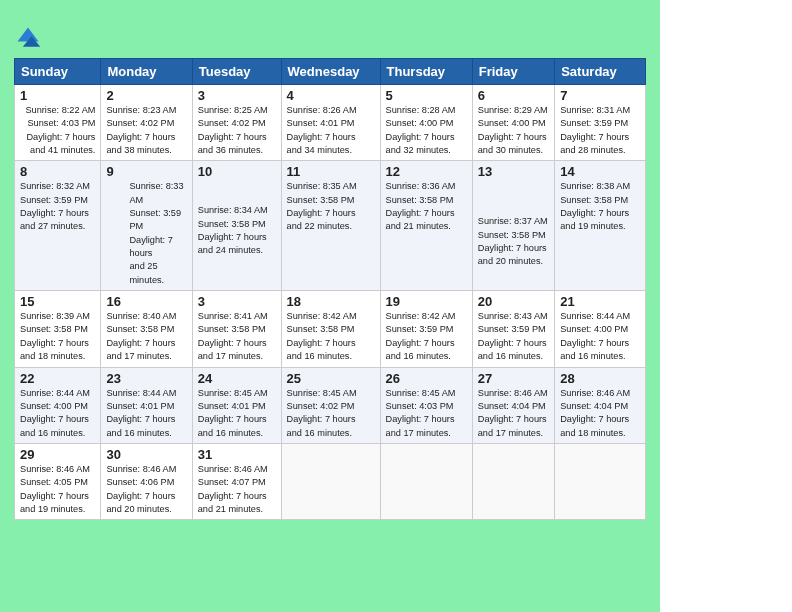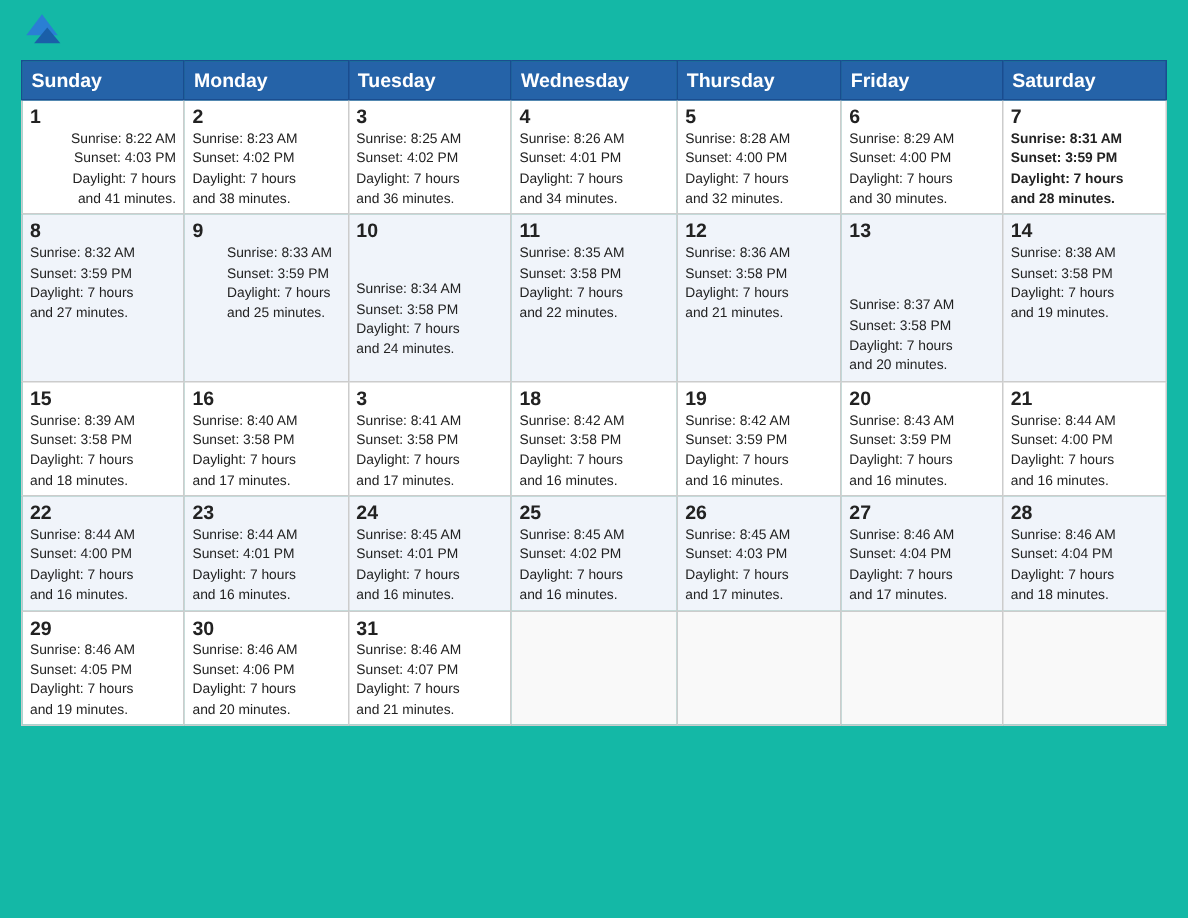--- a/index.html
+++ b/index.html
@@ -4,24 +4,24 @@
   <style>
     * { box-sizing: border-box; margin: 0; padding: 0; }
     body {
       font-family: Arial, sans-serif;
       background: #fff;
       width: 792px;
       height: 612px;
       overflow: hidden;
     }
     .page {
-      width: 792px;
+      width: 660px;
       height: 612px;
-      background: #14b8a6;
-      padding: 6px 14px 10px 14px;
+      background: #86efac;
+      padding: 24px 14px 10px 14px;
     }
     .header {
       display: flex;
       justify-content: space-between;
       align-items: flex-start;
       margin-bottom: 6px;
     }
     .logo {
       display: flex;
       align-items: center;
@@ -164,21 +164,21 @@
           </td>
           <td>
             <span class="day-num">6</span>
             <div class="cell-text" style="white-space: pre-line;">Sunrise: 8:29 AM
 Sunset: 4:00 PM
 Daylight: 7 hours
 and 30 minutes.</div>
           </td>
           <td>
             <span class="day-num">7</span>
-            <div class="cell-text" style="white-space: pre-line; font-weight: bold;">Sunrise: 8:31 AM
+            <div class="cell-text" style="white-space: pre-line;">Sunrise: 8:31 AM
 Sunset: 3:59 PM
 Daylight: 7 hours
 and 28 minutes.</div>
           </td>
         </tr>
         <tr>
           <td>
             <span class="day-num">8</span>
             <div class="cell-text" style="white-space: pre-line;">Sunrise: 8:32 AM
 Sunset: 3:59 PM

